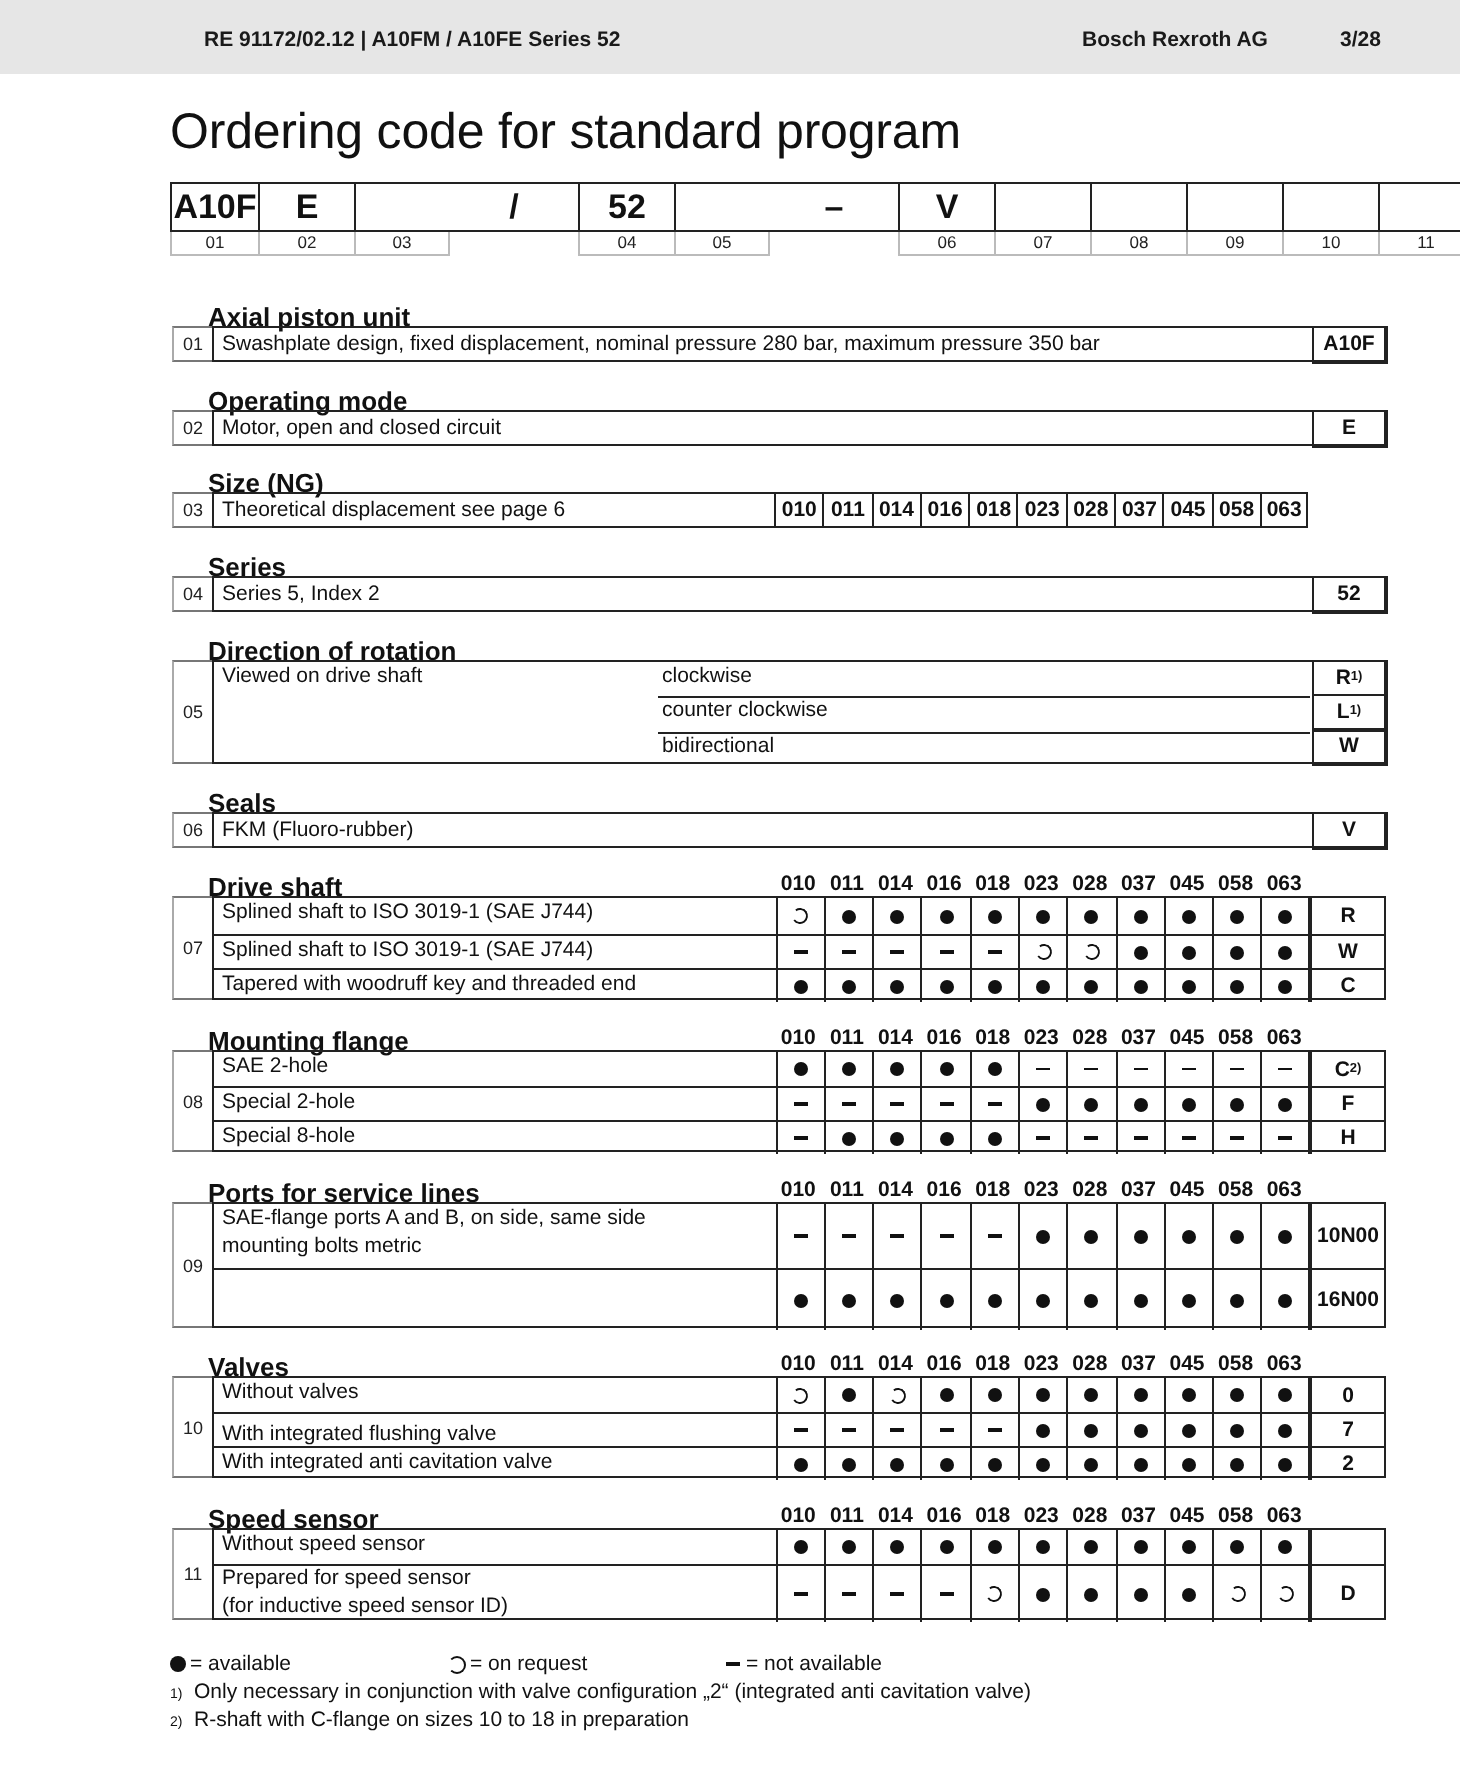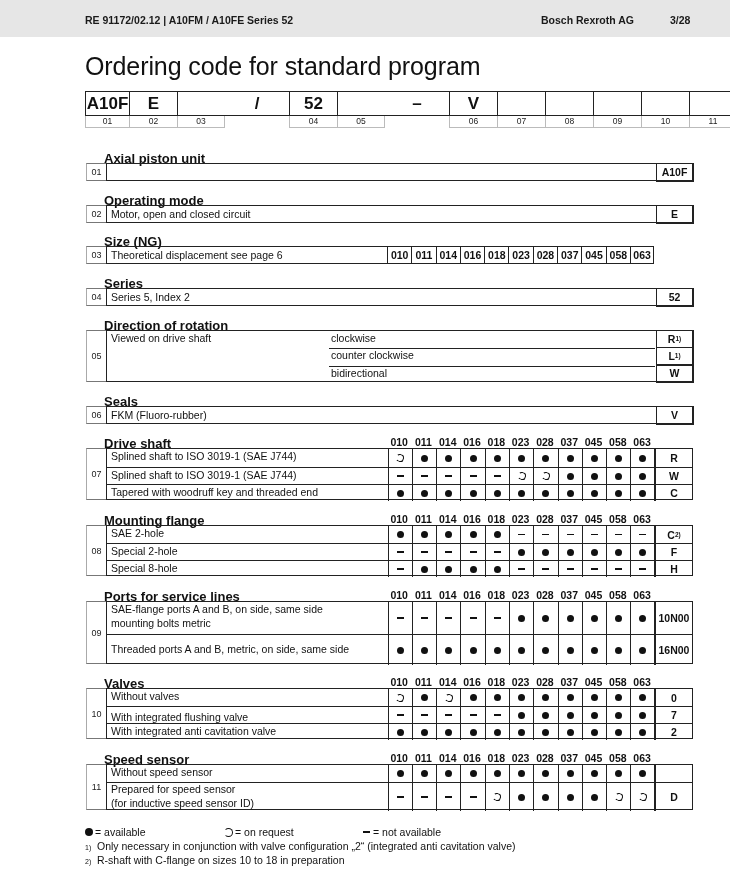--- a/index.html
+++ b/index.html
@@ -1,21 +1,21 @@
 <!DOCTYPE html>
 <html><head>
 <meta charset="utf-8">
 <style>
   * { box-sizing: border-box; margin: 0; padding: 0; }
   html, body { width: 730px; height: 883px; background: #ffffff; overflow: hidden; }
   body { font-family: "Liberation Sans", sans-serif; color: #111; position: relative; }
 
   .header-band { position: absolute; left: 0; top: 0; width: 730px; height: 37px; background: #e6e6e6; }
   .hdr-text { position: absolute; top: 14px; font-size: 10.5px; font-weight: bold; color: #1a1a1a; }
-  .hdr-left { left: 85px; }
+  .hdr-left { left: 102px; }
   .hdr-company { left: 541px; }
   .hdr-page { left: 670px; }
 
   .page-title { position: absolute; left: 85px; top: 52px; font-size: 25px; font-weight: normal; color: #111; letter-spacing: -0.1px; }
 
   
   .code-strip { position: absolute; left: 85px; top: 91px; height: 38px; width: 612px; }
   .code-cell { position: absolute; top: 0; height: 25px; border: 1px solid #222; border-right: none; font-size: 17px; font-weight: bold; text-align: center; line-height: 23px; }
   .code-cell.last { border-right: 1px solid #222; }
   .code-cell.sep { border: none; border-top: 1px solid #222; border-bottom: 1px solid #222; }
@@ -97,20 +97,21 @@
     <div class="code-num" style="left: 556px; width: 48px;">10</div>
     <div class="code-cell last" style="left: 604px; width: 48px;"></div>
     <div class="code-num last" style="left: 604px; width: 48px;">11</div>
   </div>
 
 <div id="sections">
     <div class="sec-title" style="top:151px">Axial piston unit</div>
     <div class="row-box" style="top:163px;height:18px">
       <div class="pos-num">01</div>
       <div class="main-box">
+        <span class="desc" style="top:2px">Swashplate design, fixed displacement, nominal pressure 280 bar, maximum pressure 350 bar</span>
         <div class="code-box">
           <span>A10F</span>
           <sup></sup>
         </div>
       </div>
     </div>
     <div class="sec-title" style="top:193px">Operating mode</div>
     <div class="row-box" style="top:205px;height:18px">
       <div class="pos-num">02</div>
       <div class="main-box">
@@ -531,21 +532,20 @@
             <div class="mx-cell">
               <span class="dot"></span>
             </div>
           </div>
           <div class="mx-code">
             <span>10N00</span>
             <sup></sup>
           </div>
         </div>
         <div class="mx-row" style="top:32px;height:31px">
-          <span class="desc" style="top:7.5px">Threaded ports A and B, metric, on side, same side</span>
           <div class="mx-cells">
             <div class="mx-cell">
               <span class="dot"></span>
             </div>
             <div class="mx-cell">
               <span class="dot"></span>
             </div>
             <div class="mx-cell">
               <span class="dot"></span>
             </div>

